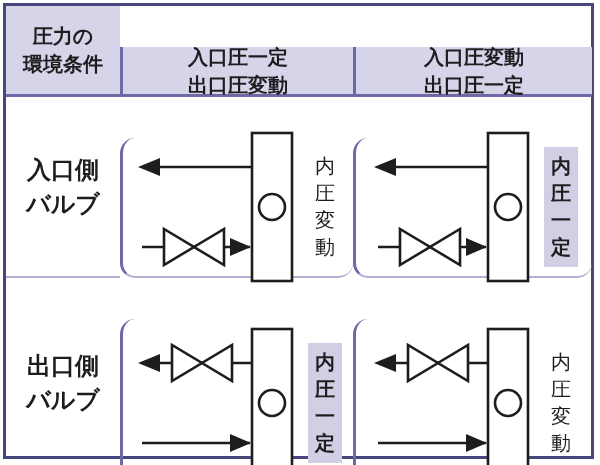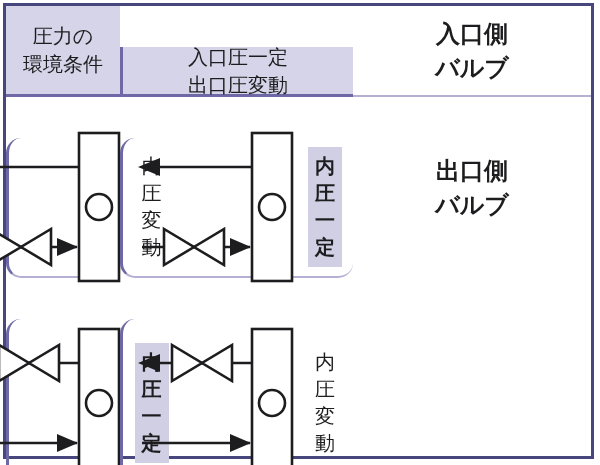--- a/index.html
+++ b/index.html
@@ -30,21 +30,21 @@
     background:#fff;
   }
   .cell{
     display:flex;align-items:center;justify-content:center;
     text-align:center;
   }
   .col2,.col3{border-left:3px solid var(--grid-line);margin-top:41px;}
   .head{
     background:var(--header-bg);
     border-bottom:3px solid var(--grid-line);
-    font-weight:normal;font-size:20px;line-height:1.4;
+    font-weight:bold;font-size:20px;line-height:1.4;
     white-space:pre-line;
   }
   .row1{border-bottom:2px solid var(--grid-line-light);}
   .rowlabel{
     font-weight:bold;font-size:24px;line-height:1.4;
     white-space:pre-line;
   }
   .diagram{gap:6px;padding:4px 14px;border-radius:15px;}
   .diagram svg{flex:0 0 auto;display:block;}
   .pressure-label{
@@ -61,20 +61,22 @@
 </style>
 </head>
 <body>
 
 <div class="table">
 
   <div class="cell head col1">圧力の
 環境条件</div>
   <div class="cell head col2">入口圧一定
 出口圧変動</div>
+  <div class="cell head col3">入口圧変動
+出口圧一定</div>
 
   <div class="cell row1 col1 rowlabel">入口側
 バルブ</div>
 
   <div class="cell row1 col2 diagram">
     <svg width="168" height="160" viewBox="0 0 168 160">
       <rect class="whitefill" x="118" y="6" width="40" height="148"></rect>
       <circle class="whitefill" cx="138" cy="80" r="13"></circle>
       <line class="stroke" x1="22" y1="40" x2="118" y2="40"></line>
       <polygon class="fillink" points="4,40 26,31 26,49"></polygon>

